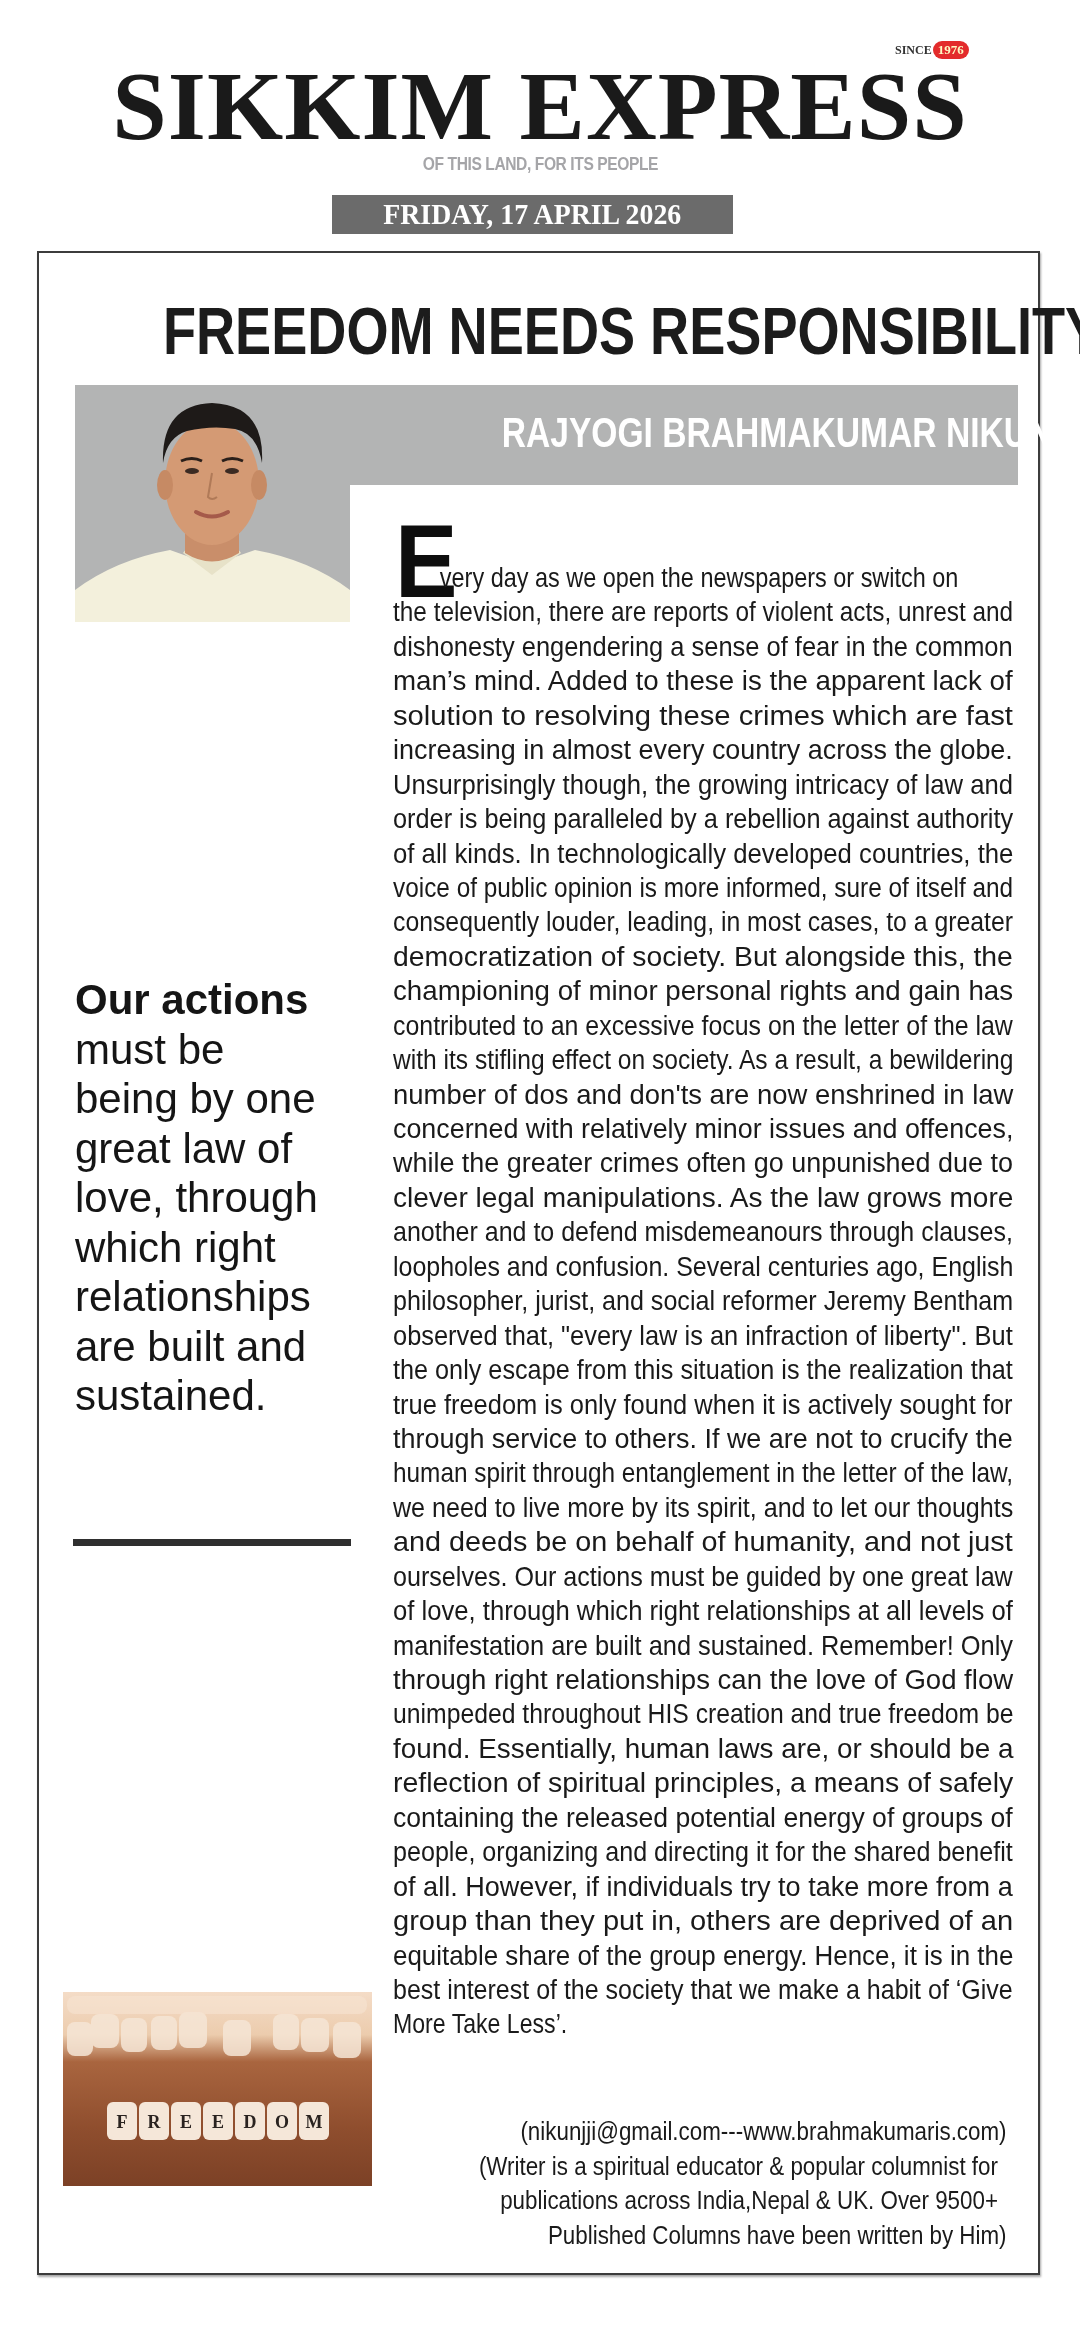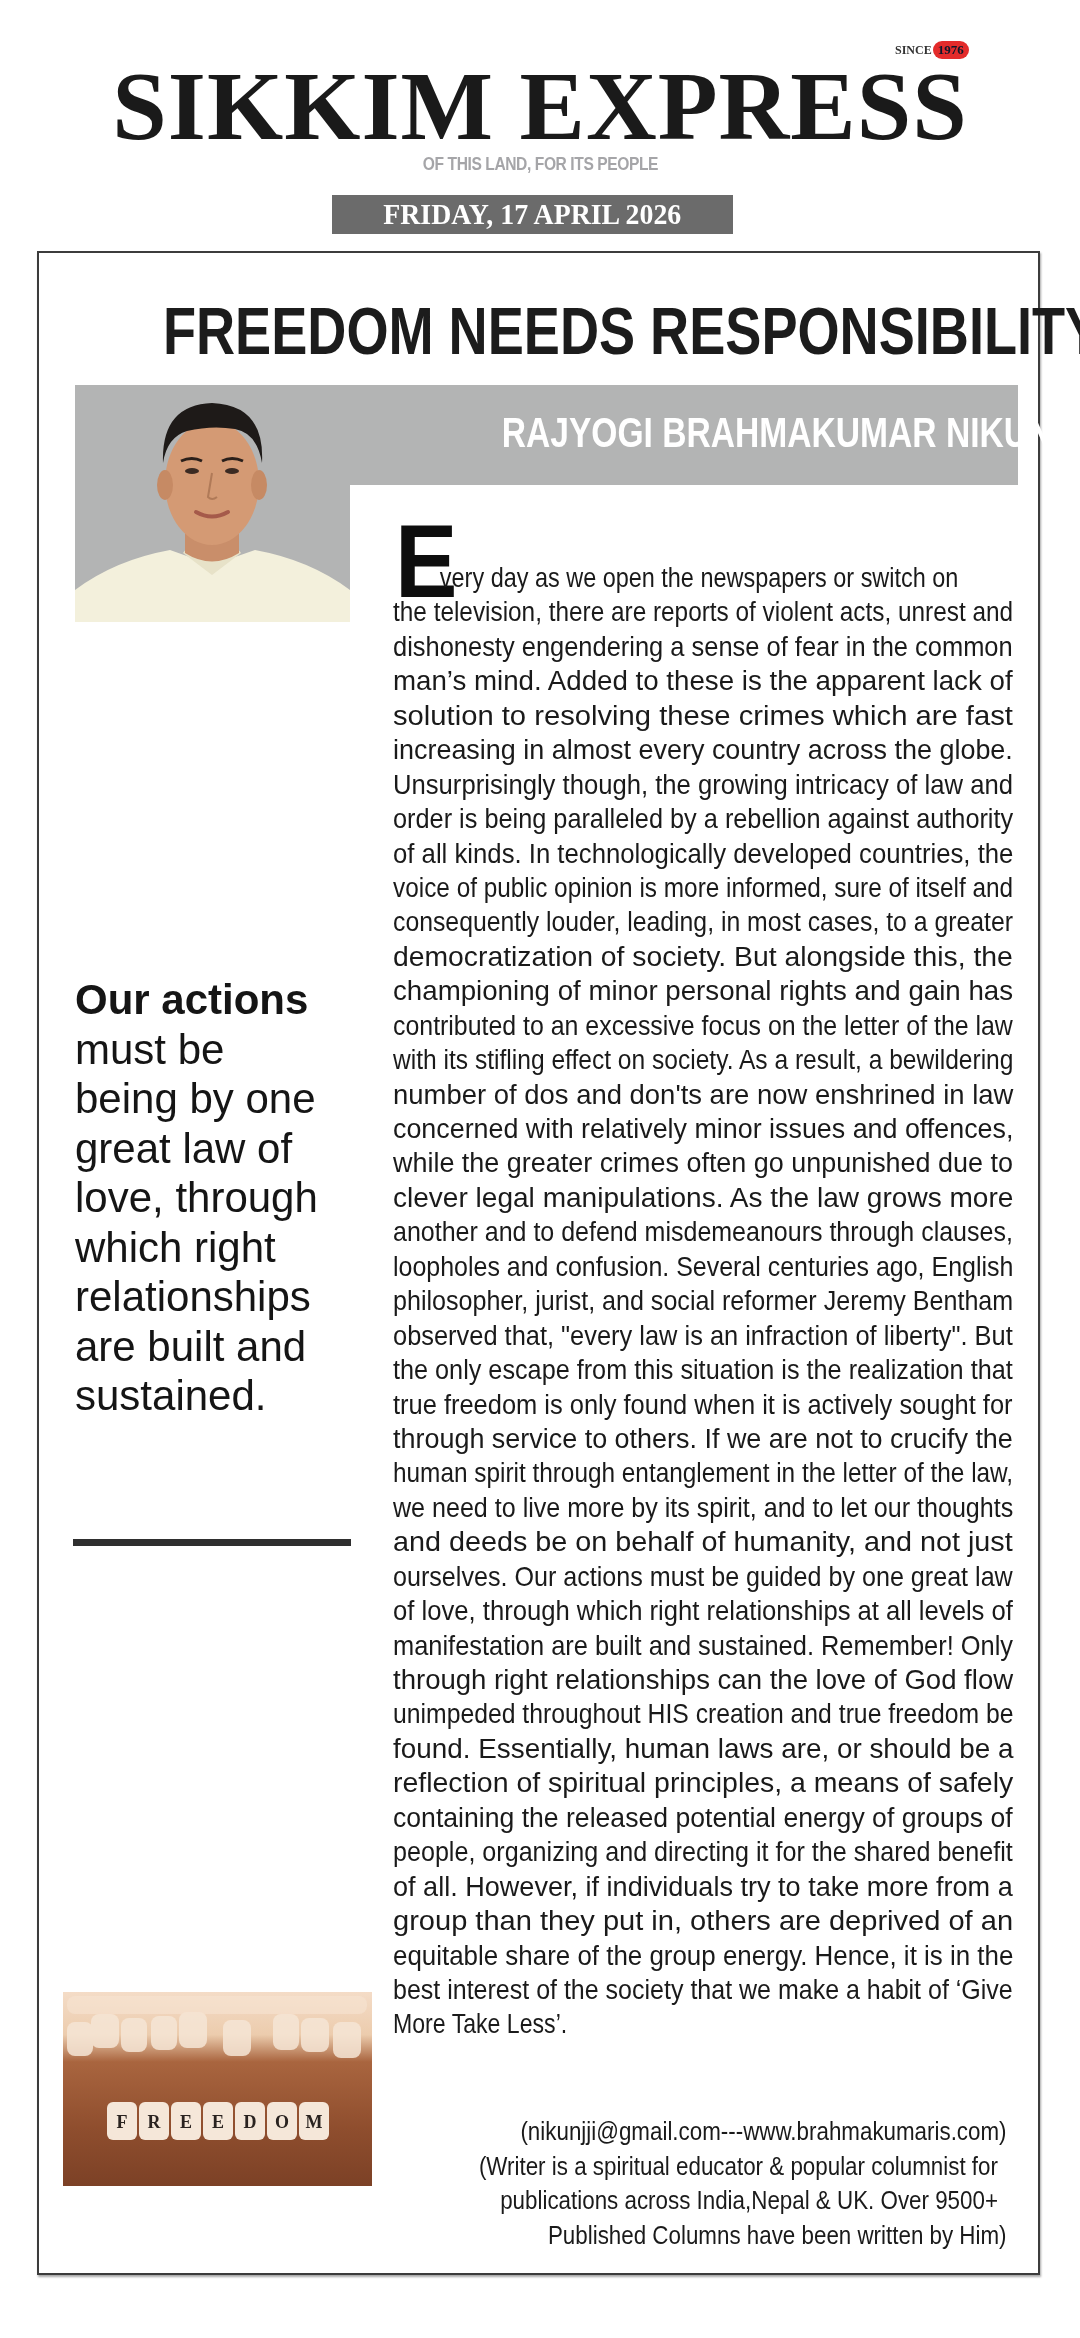--- a/index.html
+++ b/index.html
@@ -14,21 +14,21 @@
     left: 0; top: 44px; width: 1080px; text-align: center;
     font-family: "Liberation Serif", serif; font-weight: bold; font-size: 98px; line-height: 100px;
     color: #1a1a1a; letter-spacing: 1px;
   }
   #masthead span.inner { display: inline-block; transform: scaleX(1.0); transform-origin: center; margin-top: 12px; }
   #since {
     left: 886px; top: 40px; height: 20px; display: flex; align-items: center;
     font-family: "Liberation Serif", serif; font-weight: bold; font-size: 12px; color: #333; margin-left: 9px;
   }
   #since .yr {
-    background: #e32b2b; color: #0f172a; border-radius: 10px; padding: 1px 5px; margin-left: 1px; font-size: 13px;
+    background: #e32b2b; color: #fef9c3; border-radius: 10px; padding: 1px 5px; margin-left: 1px; font-size: 13px;
   }
   #tagline {
     left: 0; top: 153px; width: 1080px; text-align: center;
     font-family: "Liberation Sans", sans-serif; font-weight: bold; font-size: 19px; color: #a5a5a8;
     letter-spacing: -0.5px;
   }
   #tagline span { display: inline-block; transform: scaleX(0.82); }
   #datebar {
     left: 332px; top: 195px; width: 401px; height: 39px; background: #6b6b6b;
     color: #fff; font-family: "Liberation Serif", serif; font-weight: bold; font-size: 29px;

